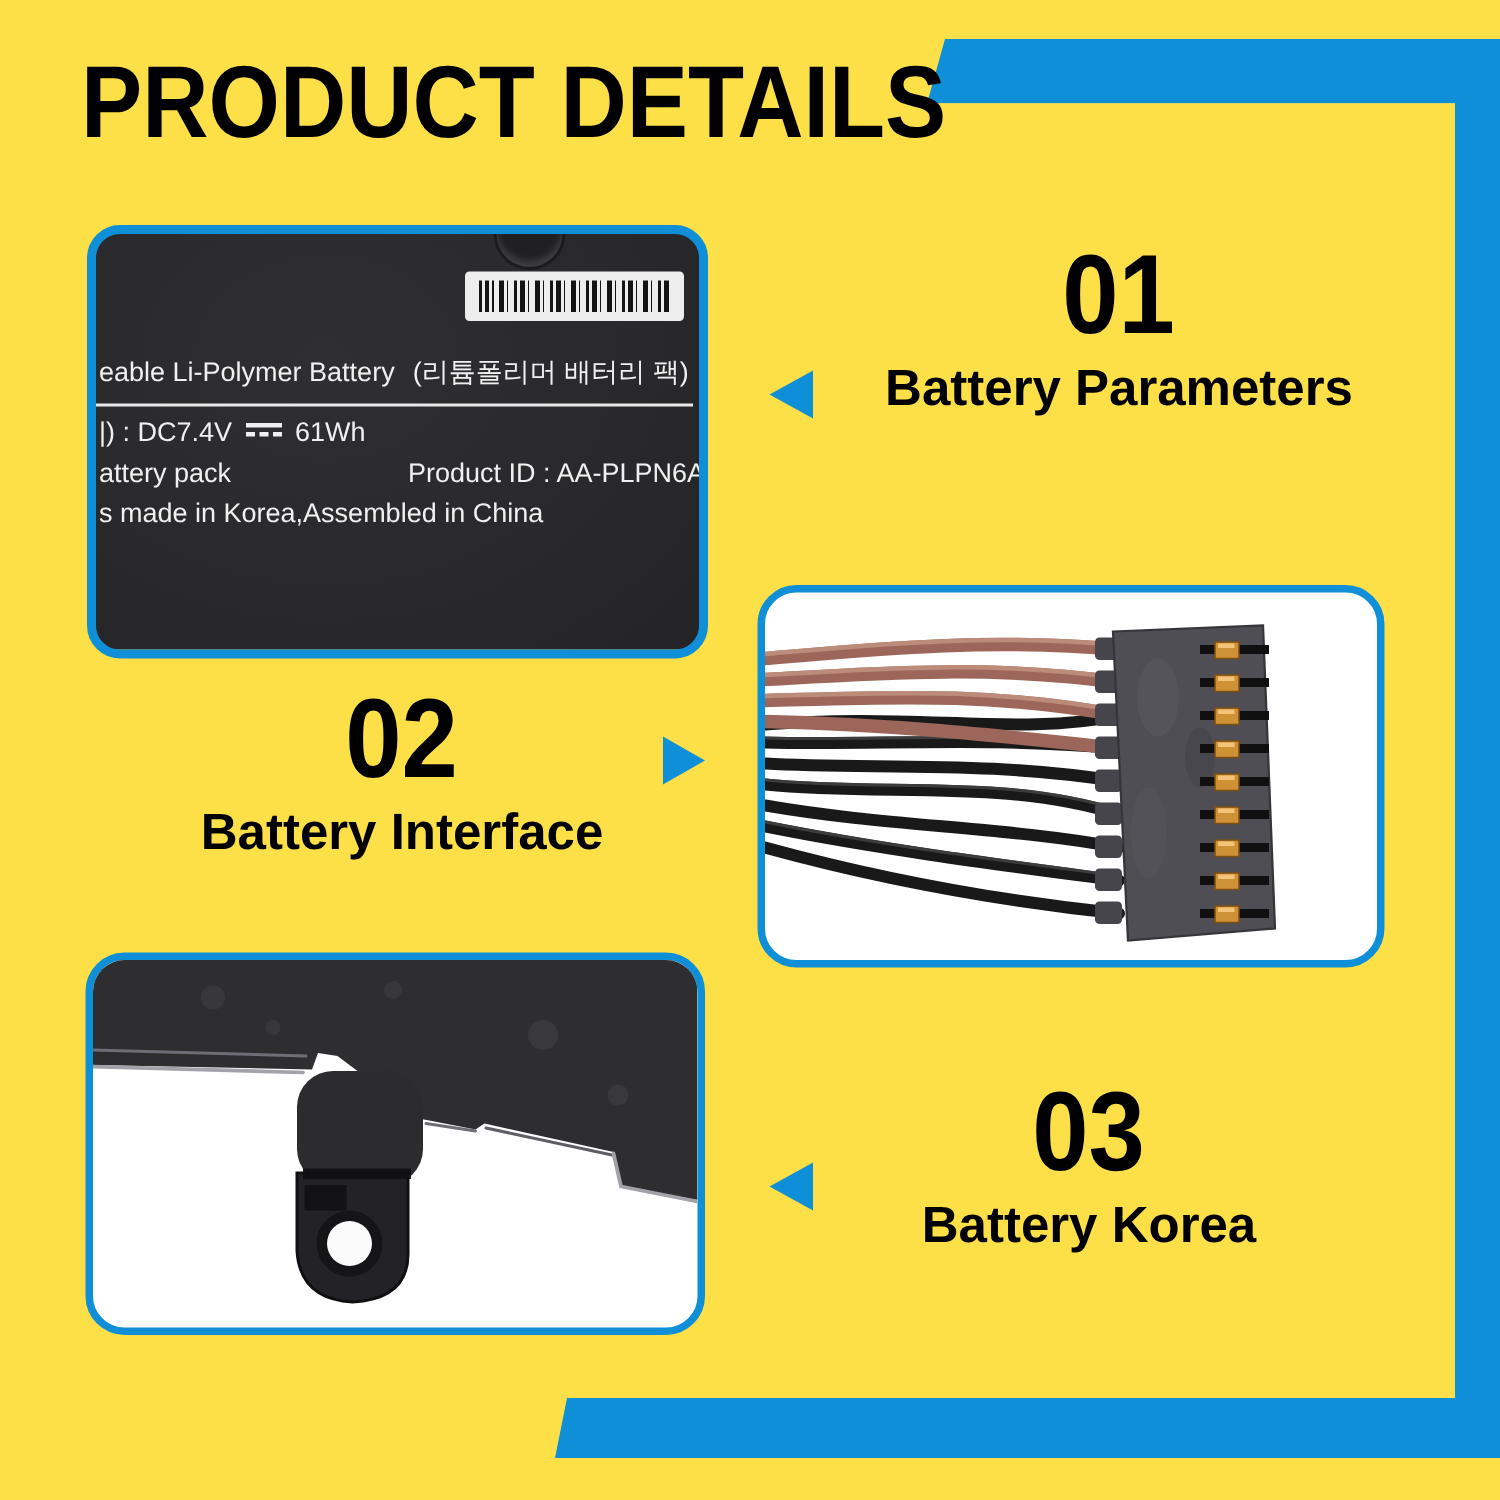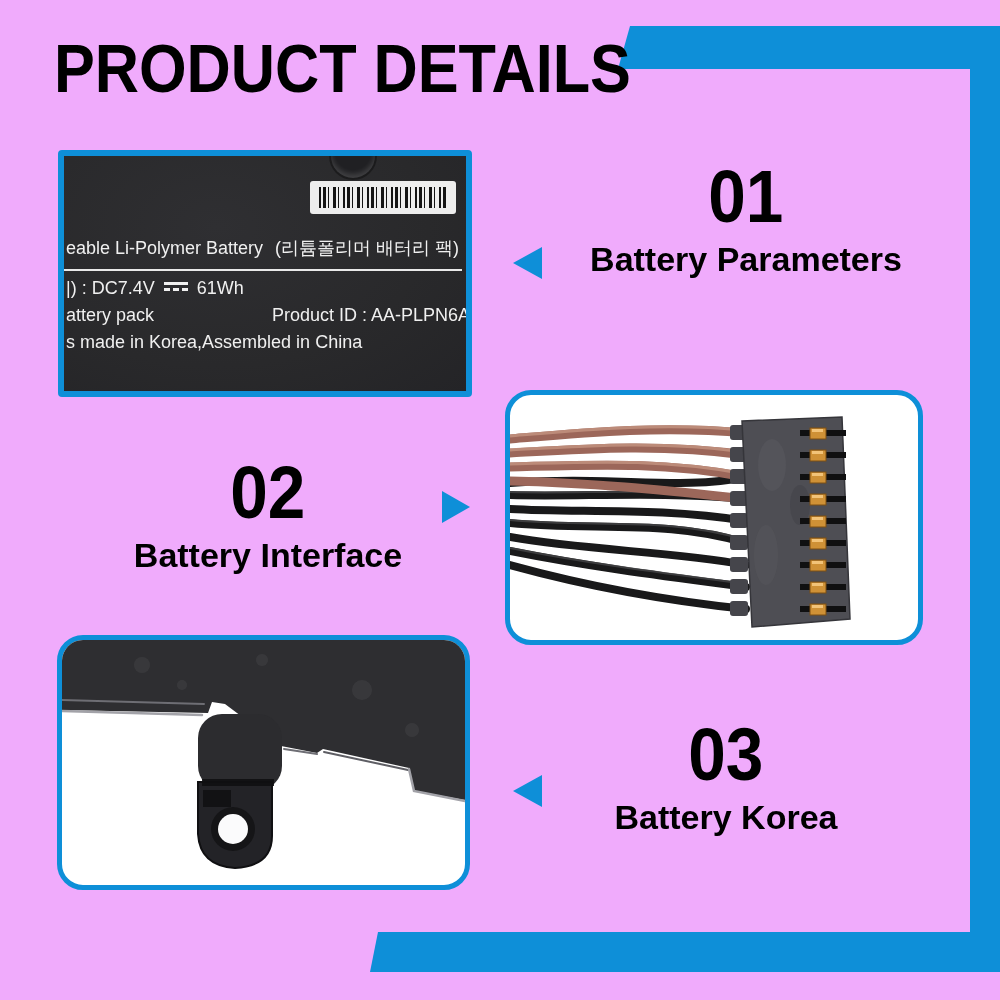--- a/index.html
+++ b/index.html
@@ -1,34 +1,34 @@
 <!DOCTYPE html>
 <html><head>
 <meta charset="utf-8">
 <style>
   html,body{margin:0;padding:0;background:#fff;}
-  .canvas{position:relative;width:1000px;height:1000px;background:#f0abfc;overflow:hidden;
+  .canvas{position:relative;width:1000px;height:1000px;background:#fde047;overflow:hidden;
           font-family:"Liberation Sans","DejaVu Sans",sans-serif;}
   .abs{position:absolute;}
 
   
   .bar{background:#0e8fd8;}
   .bar-top{left:0;top:26px;width:1000px;height:43px;
            clip-path:polygon(630px 0,1000px 0,1000px 43px,618px 43px);}
   .bar-right{left:970px;top:26px;width:30px;height:946px;}
   .bar-bottom{left:0;top:932px;width:1000px;height:40px;
               clip-path:polygon(378px 0,1000px 0,1000px 40px,370px 40px);}
 
   
   .title{left:54px;top:34px;font-size:68px;font-weight:bold;color:#000;line-height:1;
          letter-spacing:0px;transform:scaleX(0.9);transform-origin:left top;white-space:nowrap;}
 
   
   .panel{box-sizing:border-box;border:5px solid #0e8fd8;border-radius:26px;background:#fff;overflow:hidden;}
-  .panel-label{left:58px;top:150px;width:414px;height:247px;border-width:6px;border-radius:4px;
+  .panel-label{left:58px;top:150px;width:414px;height:289px;border-width:6px;border-radius:22px;
     background:radial-gradient(ellipse at 38% 30%, #2f2f32 0%, #29292b 60%, #242427 100%);}
   .panel-conn{left:505px;top:390px;width:418px;height:255px;}
   .panel-buckle{left:57px;top:635px;width:413px;height:255px;}
 
   
   .screw{left:267px;top:-22px;width:44px;height:44px;border-radius:50%;
          background:#202023;box-shadow:inset 0 -4px 5px rgba(255,255,255,.14), 0 0 0 2px rgba(0,0,0,.35);}
   .barcode{left:246px;top:25px;width:146px;height:33px;background:#ededed;border-radius:3px;}
   .barcode-bars{position:absolute;left:9px;top:6px;right:9px;bottom:6px;
     background:repeating-linear-gradient(90deg,#141414 0 2px,#ededed 2px 4px,#141414 4px 7px,#ededed 7px 9px,

